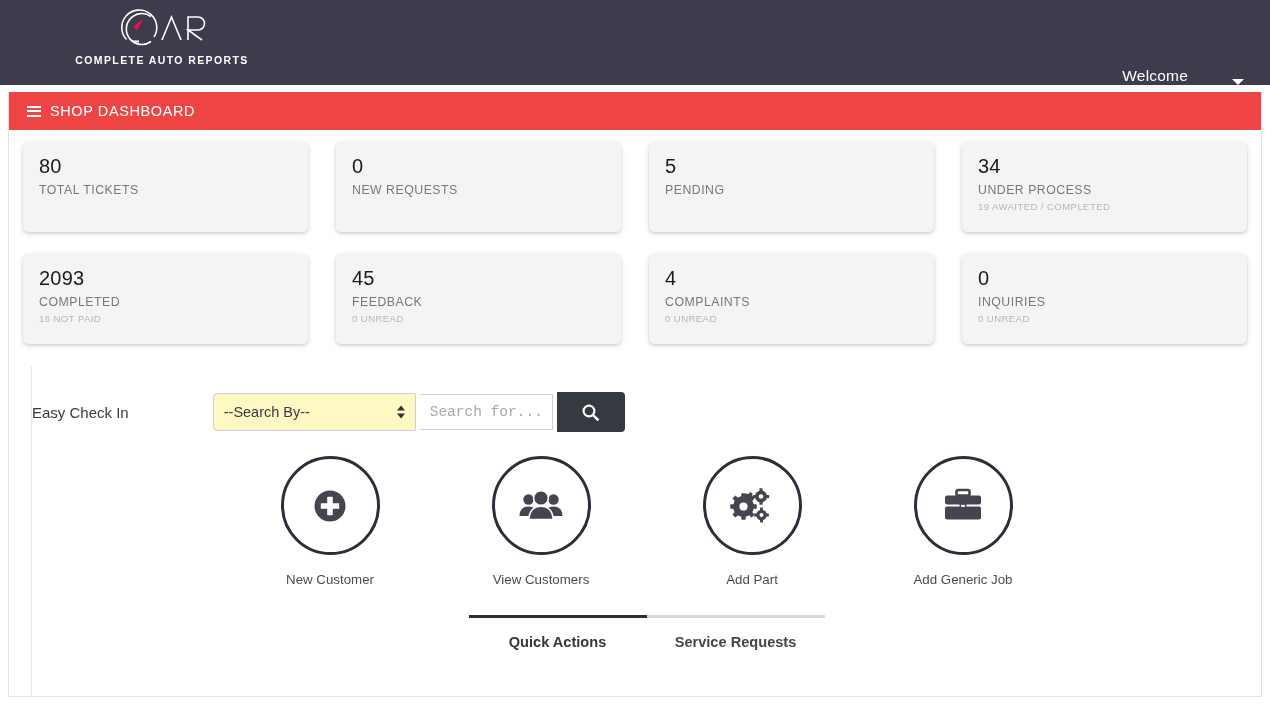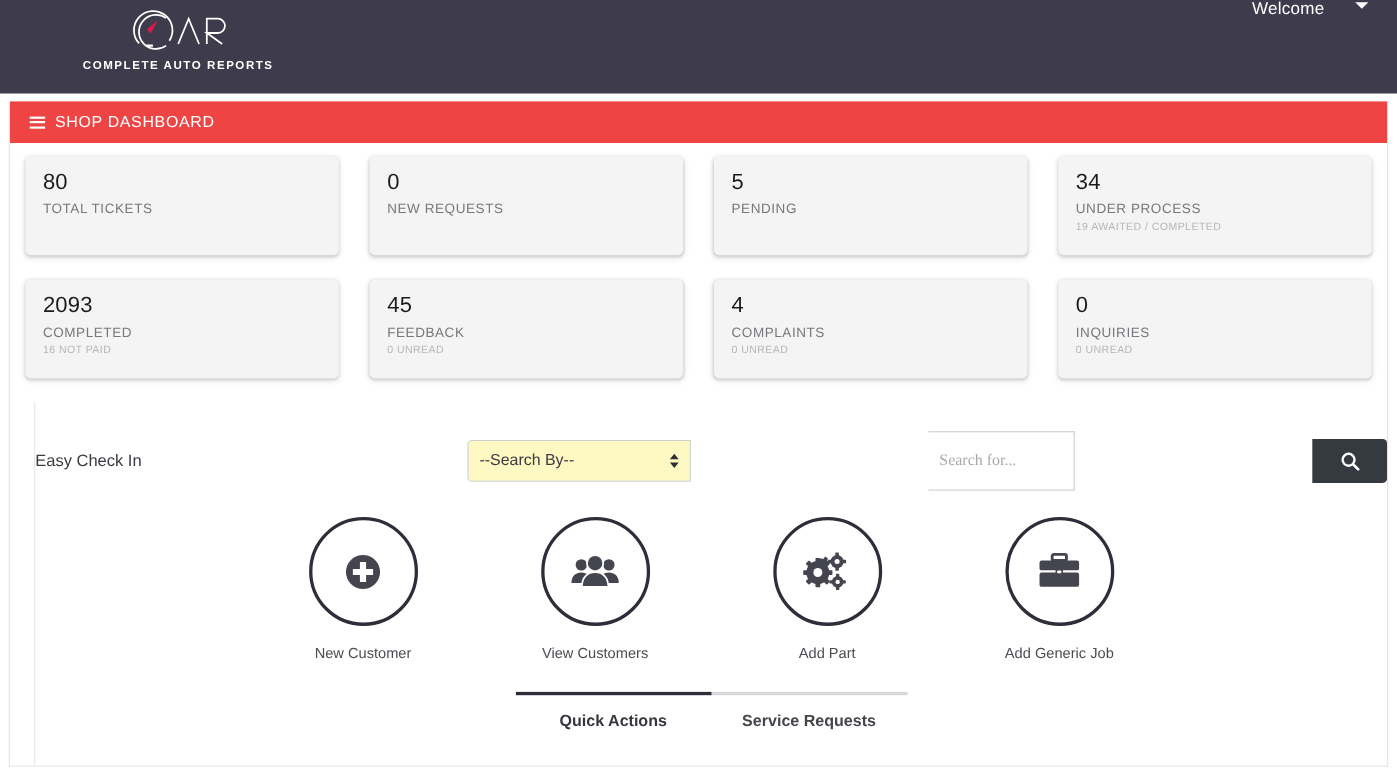--- a/index.html
+++ b/index.html
@@ -27,21 +27,21 @@
     color: #ffffff;
     font-size: 10.5px;
     font-weight: bold;
     letter-spacing: 1.4px;
     margin-top: 2px;
     white-space: nowrap;
   }
   .welcome-wrap {
     position: absolute; right: 26px; top: 0;
     height: 85px;
-    display: flex; align-items: flex-start; gap: 28px;
+    display: flex; align-items: flex-end; gap: 44px;
   }
   .welcome-text {
     color: #ffffff;
     font-size: 15.5px;
     letter-spacing: 0.2px;
   }
   .caret-down {
     width: 0; height: 0;
     border-left: 6px solid transparent;
     border-right: 6px solid transparent;
@@ -108,22 +108,22 @@
   .lower {
     margin-top: 6px;
     margin-left: 22px;
     border-left: 1px solid #e6e6e8;
     height: 330px;
     position: relative;
   }
 
   .checkin-row {
     display: flex; align-items: center;
-    justify-content: space-between;
-    gap: 16px;
+    justify-content: flex-start;
+    gap: 4px;
     padding-top: 26px;
   }
   .checkin-label {
     font-size: 15px;
     color: #3a3a40;
     margin-right: 80px;
   }
   .sel-box {
     width: 203px; height: 38px;
     border: 1px solid #ccd0d4;
@@ -145,29 +145,29 @@
     border-right: 4.5px solid transparent;
     border-bottom: 5px solid #2f3034;
   }
   .sel-arrows .dn {
     width: 0; height: 0;
     border-left: 4.5px solid transparent;
     border-right: 4.5px solid transparent;
     border-top: 5px solid #2f3034;
   }
   .search-input {
-    width: 133px; height: 54px;
+    width: 133px; height: 36px;
     border: 1px solid #ccd0d4;
     border-left: none;
     background: #ffffff;
     font-size: 14.5px;
     color: #3b3b41;
     padding: 0 10px;
     outline: none;
-    font-family: Liberation Serif, serif;
+    font-family: Liberation Mono, monospace;
   }
   .search-input::placeholder { color: #a7a9ad; }
   .search-btn {
     width: 68px; height: 40px;
     background: #343a40;
     border: none;
     border-radius: 0 4px 4px 0;
     cursor: pointer;
     display: flex; align-items: center; justify-content: center;
   }

